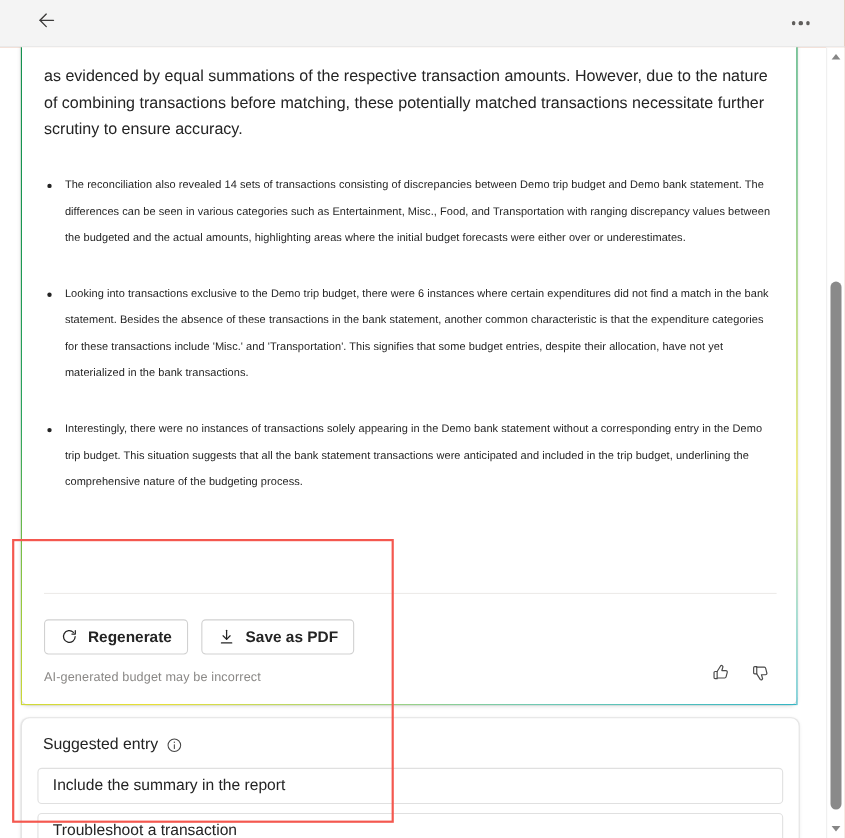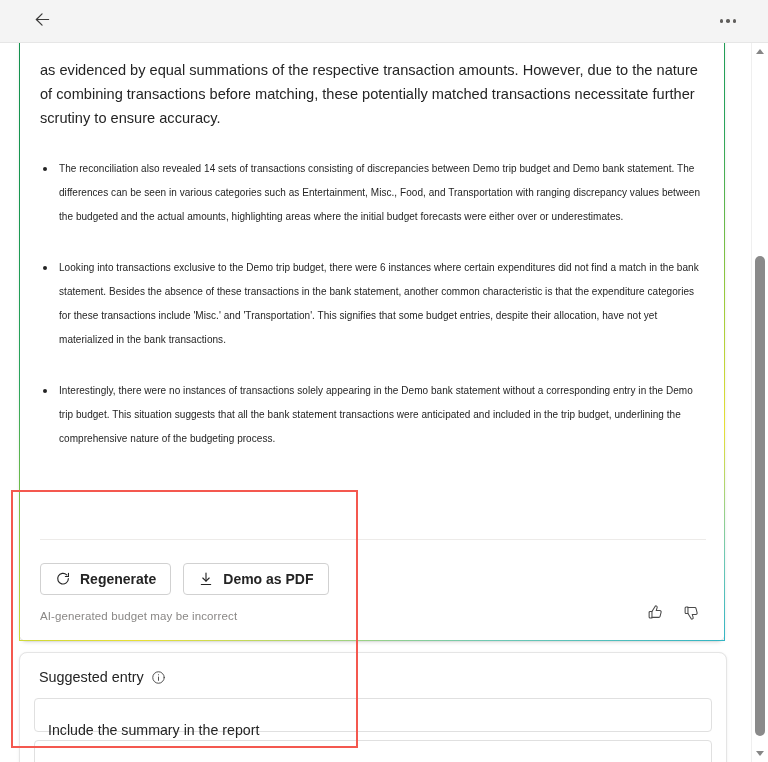--- a/index.html
+++ b/index.html
@@ -228,21 +228,21 @@
     cursor: pointer;
   }
   .suggest-btn {
     display: block;
     width: 100%;
     height: 33px;
     text-align: left;
     background: #ffffff;
     border: 1px solid #e0e0e0;
     border-radius: 4px;
-    padding: 16px 13px;
+    padding: 0 13px;
     font-size: 14.2px;
     color: #242424;
     margin-bottom: 8px;
     cursor: pointer;
     line-height: 31px;
     font-family: "Liberation Sans", sans-serif;
   }
   .suggest-btn:last-child { margin-bottom: 0; }
 
   
@@ -307,21 +307,21 @@
         </button>
 
         <button class="btn">
           <span>
             <svg width="16" height="16" viewBox="0 0 24 24" fill="none" stroke="#242424" stroke-width="1.7" stroke-linecap="round" stroke-linejoin="round">
               <path d="M12 3v12"></path>
                 <path d="M7.2 10.5 12 15.3l4.8-4.8"></path>
               <path d="M5 20.2h14"></path>
             </svg>
           </span>
-          <span>Demo as PDF</span>
+          <span>Save as PDF</span>
         </button>
       </div>
 
       <div class="disclaimer">AI-generated budget may be incorrect</div>
 
       <div class="feedback">
         <div class="fb-btn">
           <span>
             <svg width="17" height="17" viewBox="0 0 24 24" fill="none" stroke="#4a4a4a" stroke-width="1.5" stroke-linecap="round" stroke-linejoin="round">
               <path d="M7 10.5v9.2H4.4A1.4 1.4 0 0 1 3 18.3v-6.4a1.4 1.4 0 0 1 1.4-1.4H7z"></path>

